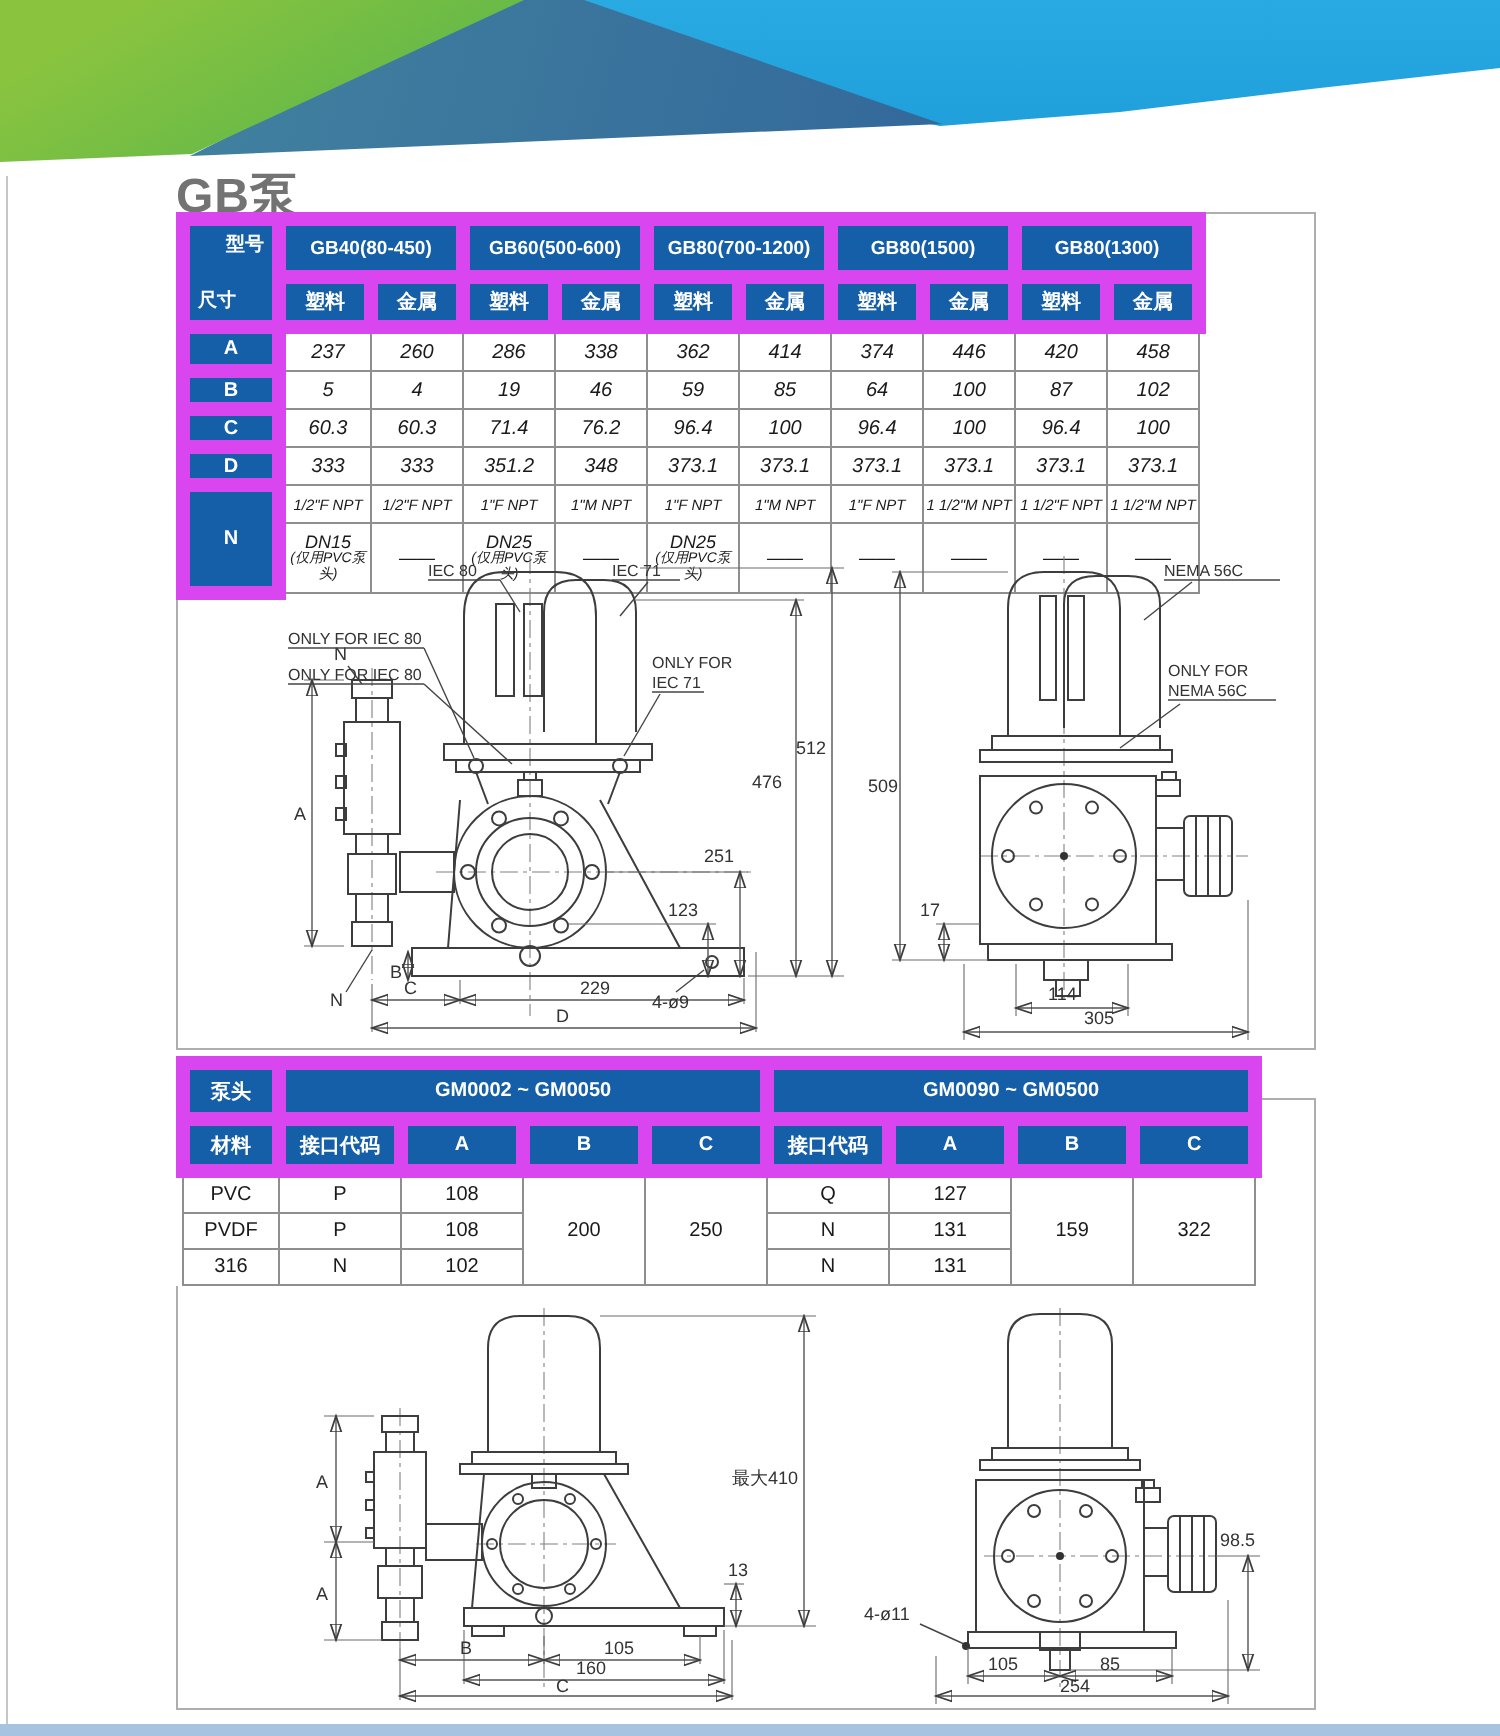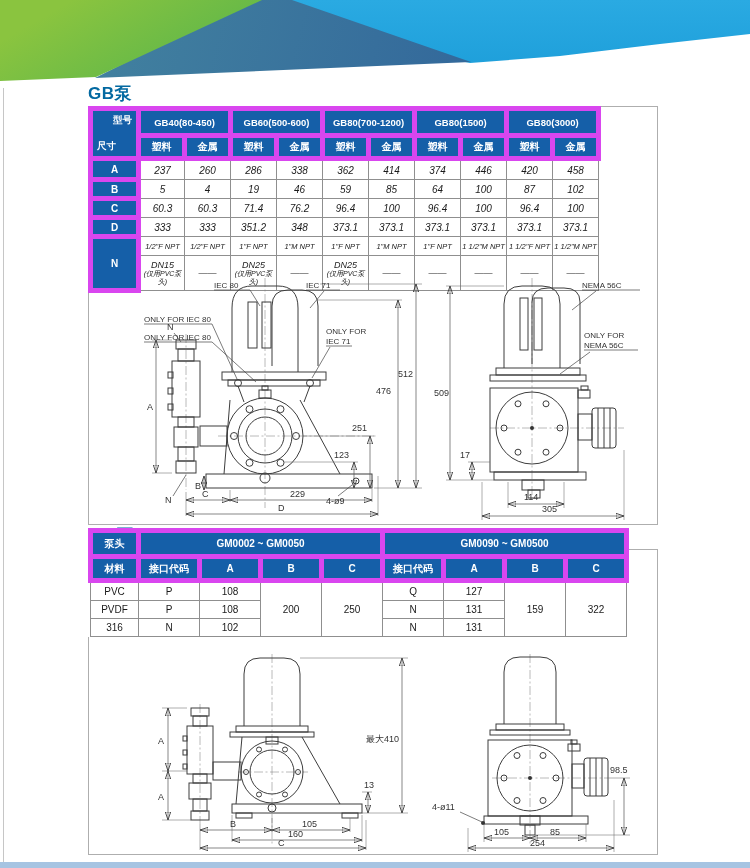--- a/index.html
+++ b/index.html
@@ -10,31 +10,31 @@
   .banner .sky{position:absolute;inset:0;background:linear-gradient(180deg,#2aaae2,#1b9cd8);
     clip-path:polygon(160px 0,750px 0,750px 34px,660px 44px,560px 56px,470px 63px);}
   .banner .steel{position:absolute;inset:0;background:linear-gradient(105deg,#41809f 15%,#2d5e99 85%);
     clip-path:polygon(248px 0,292px 0,471px 62px,95px 78px);}
   .banner .green{position:absolute;inset:0;background:linear-gradient(150deg,#8ac43f 8%,#2aa756 70%,#0f9e53 100%);
     clip-path:polygon(0 0,262px 0,96px 77px,0 81px);}
   .page-edge{position:absolute;left:3px;top:88px;width:1px;height:774px;background:#a8a8a8;opacity:.65;}
   .footer-strip{position:absolute;left:0;top:862px;width:750px;height:6px;background:#a6c4e2;}
 
   
-  .title{position:absolute;font-size:17px;font-weight:bold;color:#0369a1;letter-spacing:.5px;}
+  .title{position:absolute;font-size:24px;font-weight:bold;color:#737373;letter-spacing:.5px;}
   .gb-title{left:88px;top:82px;}
   .gm-title{left:88px;top:524px;}
   .box{position:absolute;border:1px solid #aeaeae;background:#fff;}
   .gb-box{left:88px;top:106px;width:568px;height:417px;}
   .gm-box{left:88px;top:549px;width:568px;height:304px;}
 
   
   table.dt{position:absolute;border-collapse:collapse;table-layout:fixed;
     font-size:10px;color:#1a1a1a;text-align:center;background:#fff;}
-  table.dt th{background:#155fa8;color:#fff;font-weight:bold;border:5px solid #d946ef;padding:0;text-align:center;}
+  table.dt th{background:#155fa8;color:#fff;font-weight:bold;border:7px solid #d946ef;padding:0;text-align:center;}
   table.dt td{background:#fff;border:1px solid #8f8f8f;padding:0 1px;}
   .gbt{left:88px;top:106px;width:508px;}
   .gbt col.c0{width:48px;} .gbt col.cd{width:46px;}
   .gbt tr.h1 th{height:22px;font-size:9.5px;}
   .gbt tr.h2 th{height:18px;margin-left:13px;}
   .gbt td{height:18px;font-style:italic;}
   .gbt tr.nptr td{font-size:7.5px;white-space:nowrap;overflow:hidden;}
   .gbt tr.dnr td{height:34px;}
   .dnt{font-size:9px;line-height:10px;}
   .dnn{font-size:7px;line-height:8px;}
@@ -91,21 +91,21 @@
     <tbody>
         <tr class="h1">
       <th class="corner" rowspan="2">
         <span class="ct">型号</span>
         <span class="cb">尺寸</span>
       </th>
       <th colspan="2">GB40(80-450)</th>
       <th colspan="2">GB60(500-600)</th>
       <th colspan="2">GB80(700-1200)</th>
       <th colspan="2">GB80(1500)</th>
-      <th colspan="2">GB80(3000)</th>
+      <th colspan="2">GB80(1300)</th>
     </tr>
     <tr class="h2">
       <th>塑料</th>
       <th>金属</th>
       <th>塑料</th>
       <th>金属</th>
       <th>塑料</th>
       <th>金属</th>
       <th>塑料</th>
       <th>金属</th>

